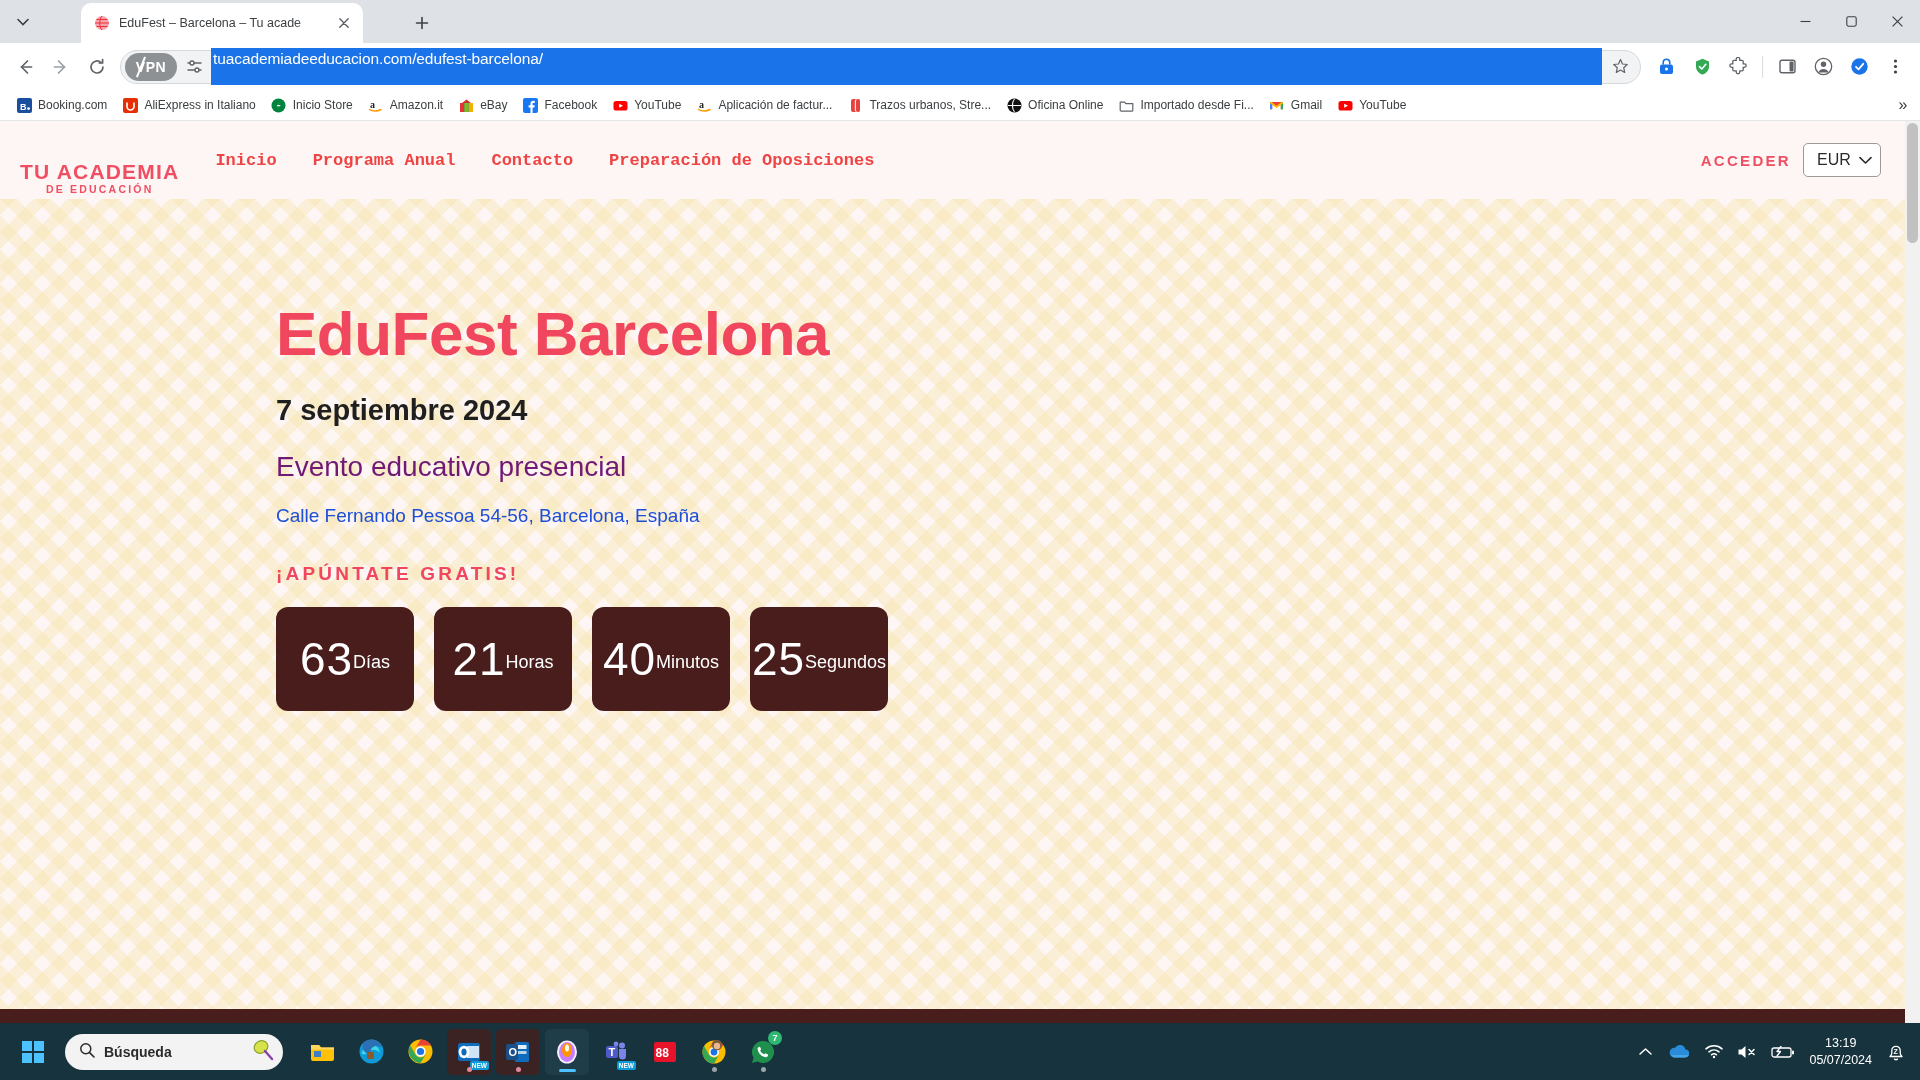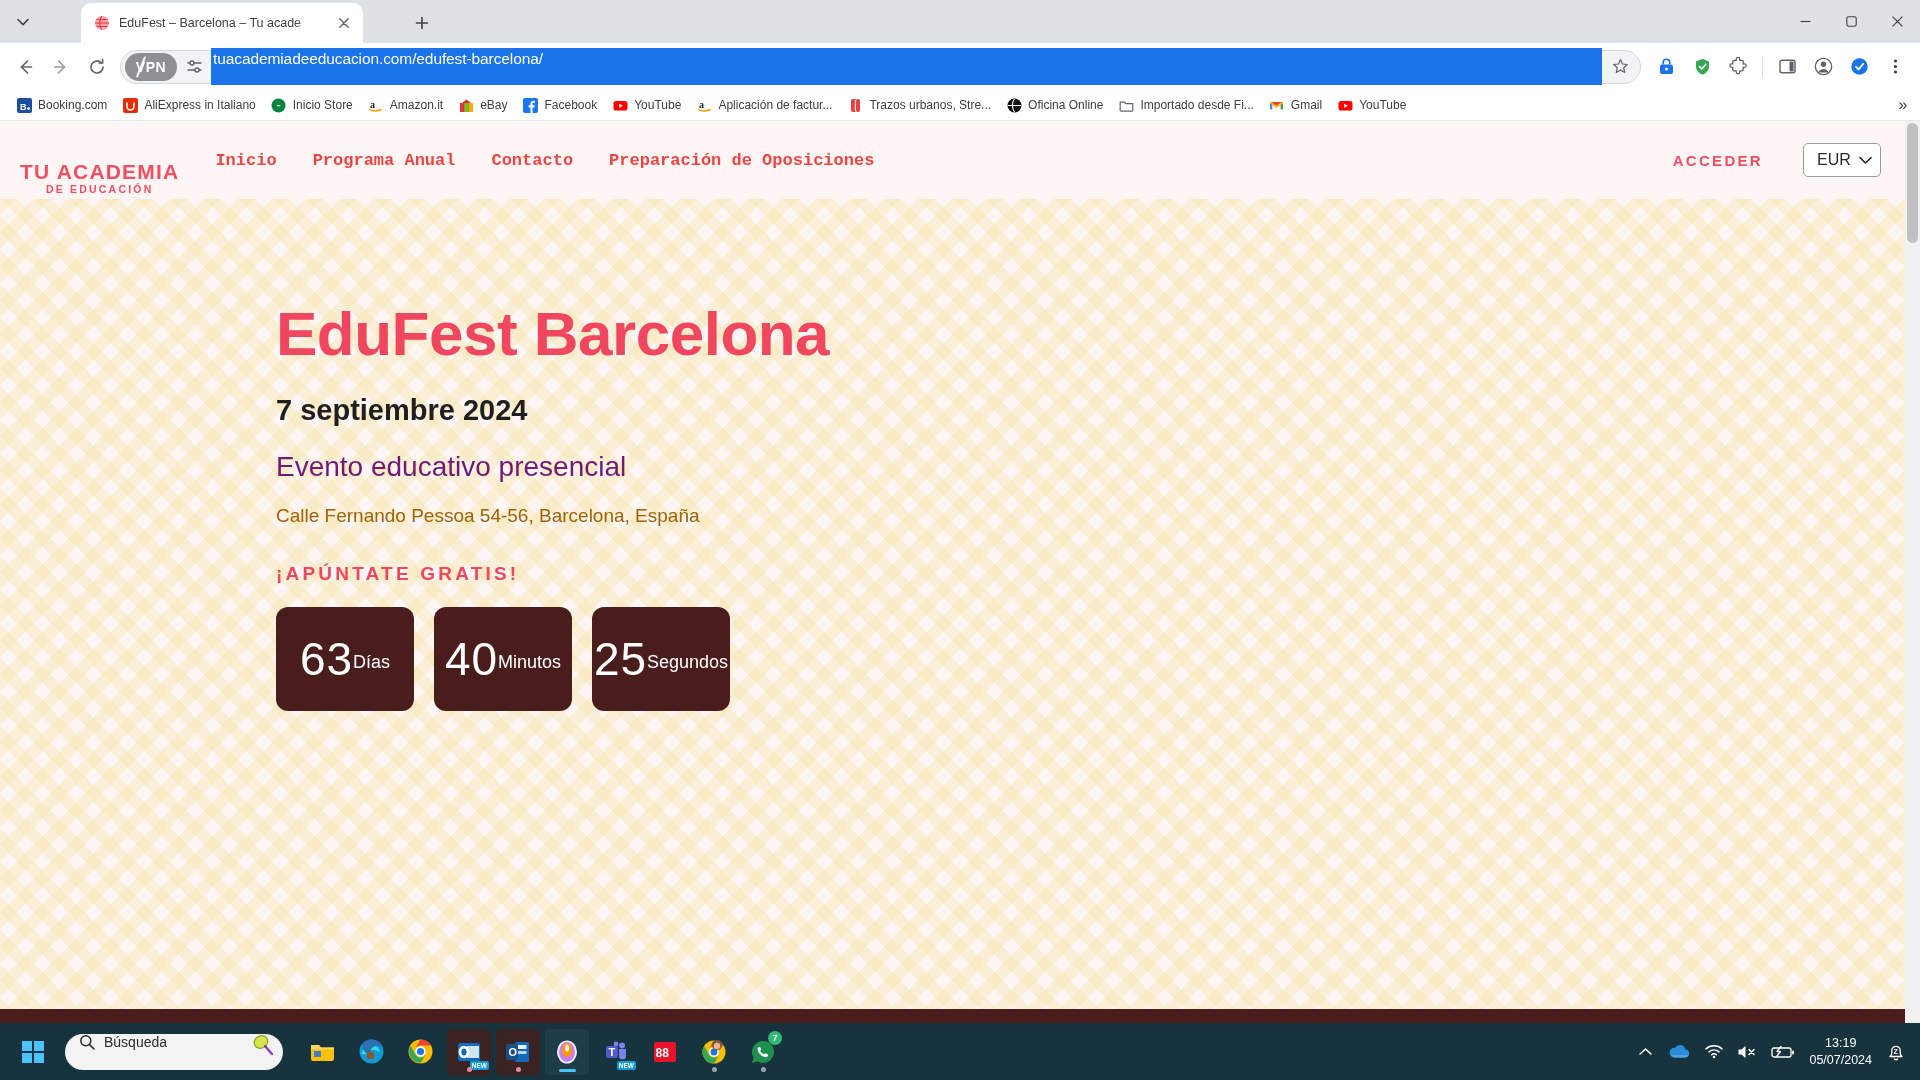--- a/index.html
+++ b/index.html
@@ -71,21 +71,21 @@
 
   
   .site-header {
     height: 78px; background: #fdf6f4; display: flex; align-items: center; padding: 0 24px 0 20px; gap: 0;
   }
   .logo { display: flex; flex-direction: column; align-items: center; margin-right: 18px; cursor: pointer; }
   .logo-1 { font-size: 21px; font-weight: 700; color: #f04e63; letter-spacing: 1.2px; line-height: 1.05; white-space: nowrap; margin-top: 36px; }
   .logo-2 { font-size: 10.5px; font-weight: 600; color: #f04e63; letter-spacing: 2.2px; }
   .site-nav { display: flex; align-items: center; gap: 0; }
   .nav-link { font-size: 17px; font-weight: 700; color: #ef4444; padding: 0 18px; cursor: pointer; white-space: nowrap; font-family: Liberation Mono, monospace; }
-  .header-right { margin-left: auto; display: flex; align-items: center; gap: 40px; }
+  .header-right { margin-left: auto; display: flex; align-items: center; gap: 12px; }
   .acceder { font-size: 15px; font-weight: 700; color: #f04e63; letter-spacing: 2.3px; cursor: pointer; }
   .currency {
     border: 1px solid #9a9a9a; border-radius: 5px; background: #fff; height: 34px; min-width: 78px;
     display: flex; align-items: center; justify-content: space-between; padding: 0 8px 0 13px; gap: 8px; cursor: pointer;
   }
   .currency-val { font-size: 16px; color: #2b2b2b; }
 
   
   .hero { position: relative; height: calc(100% - 78px); overflow: hidden; }
   .hero-bg {
@@ -94,41 +94,41 @@
     background-image:
       linear-gradient(135deg, rgba(244,216,120,.42) 25%, transparent 25%, transparent 50%, rgba(244,216,120,.42) 50%, rgba(244,216,120,.42) 75%, transparent 75%),
       linear-gradient(45deg, rgba(244,216,120,.42) 25%, transparent 25%, transparent 50%, rgba(244,216,120,.42) 50%, rgba(244,216,120,.42) 75%, transparent 75%);
     background-size: 34px 34px;
     opacity: .55;
   }
   .hero-inner { position: relative; padding: 102px 0 0 276px; }
   .hero-title { font-size: 62px; font-weight: 800; color: #f0475f; letter-spacing: -0.5px; line-height: 1.05; }
   .hero-date { font-size: 29px; font-weight: 800; color: #1f1f1f; margin-top: 28px; }
   .hero-sub { font-size: 28px; color: #701a75; margin-top: 24px; font-weight: 400; }
-  .hero-addr { font-size: 19px; color: #a16207; margin-top: 22px; }
+  .hero-addr { font-size: 19px; color: #1d4ed8; margin-top: 22px; }
   .hero-cta { font-size: 19px; font-weight: 700; color: #f0475f; letter-spacing: 3.2px; margin-top: 36px; }
   .countdown { display: flex; gap: 20px; margin-top: 22px; }
   .cd-box {
     width: 138px; height: 104px; background: #4a1d1d; border-radius: 12px;
     display: flex; flex-direction: row; align-items: center; justify-content: center; color: #fff;
   }
   .cd-num { font-size: 46px; font-weight: 300; line-height: 1; letter-spacing: 1px; }
   .cd-label { font-size: 18px; font-weight: 400; margin-top: 6px; }
   .hero-footer-bar { position: absolute; left: 0; right: 0; bottom: 0; height: 14px; background: #4a1d1d; }
 
   
   .pg-scroll { position: absolute; right: 0; top: 0; bottom: 0; width: 15px; background: #f1f1f1; }
   .pg-thumb { position: absolute; right: 2px; top: 2px; width: 11px; height: 120px; background: #c1c1c1; border-radius: 6px; cursor: pointer; }
 
   
   .taskbar { height: 57px; background: #17333d; display: flex; align-items: center; padding: 0 10px 0 14px; gap: 7px; }
   .tb-start { width: 38px; height: 38px; display: flex; align-items: center; justify-content: center; cursor: pointer; }
   .search-box {
     width: 218px; height: 36px; background: #f3f3f3; border-radius: 18px;
-    display: flex; align-items: flex-start; padding: 0 8px 0 14px; gap: 9px; margin-left: 6px; cursor: text;
+    display: flex; align-items: center; padding: 0 8px 0 14px; gap: 9px; margin-left: 6px; cursor: text; font-weight: bold;
   }
   .search-ph { font-size: 14px; color: #2b2b2b; flex: 1; }
   .tb-apps { display: flex; align-items: center; gap: 5px; margin-left: 10px; }
   .tb-app { width: 44px; height: 46px; display: flex; flex-direction: column; align-items: center; justify-content: center; cursor: pointer; position: relative; border-radius: 5px; }
   .tb-app.active { background: #3c2323; }
   .tb-app.active2 { background: #1f3d49; }
   .tb-dot { position: absolute; bottom: 3px; width: 5px; height: 5px; border-radius: 50%; background: #9aa5ab; }
   .tb-dot.pink { background: #e0899a; }
   .tb-bar { position: absolute; bottom: 3px; width: 17px; height: 3px; border-radius: 2px; background: #4cc2ff; }
   .tray { margin-left: auto; display: flex; align-items: center; gap: 14px; padding-right: 4px; }
@@ -438,20 +438,24 @@
           <div class="hero-date">7 septiembre 2024</div>
           <div class="hero-sub">Evento educativo presencial</div>
           <div class="hero-addr">Calle Fernando Pessoa 54-56, Barcelona, España</div>
           <div class="hero-cta">¡APÚNTATE GRATIS!</div>
           <div class="countdown">
             <div class="cd-box">
               <div class="cd-num">63</div>
               <div class="cd-label">Días</div>
             </div>
             <div class="cd-box">
+              <div class="cd-num">21</div>
+              <div class="cd-label">Horas</div>
+            </div>
+            <div class="cd-box">
               <div class="cd-num">40</div>
               <div class="cd-label">Minutos</div>
             </div>
             <div class="cd-box">
               <div class="cd-num">25</div>
               <div class="cd-label">Segundos</div>
             </div>
           </div>
         </div>
         <div class="hero-footer-bar"></div>

